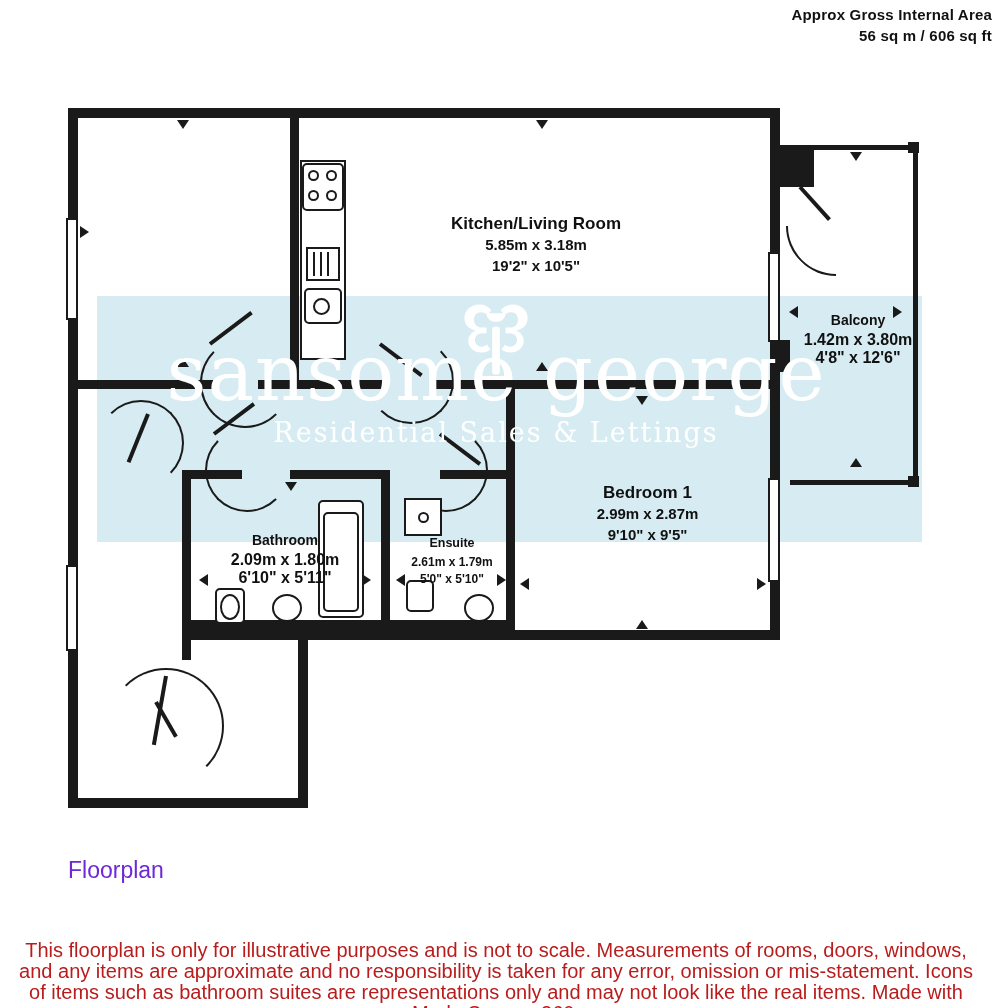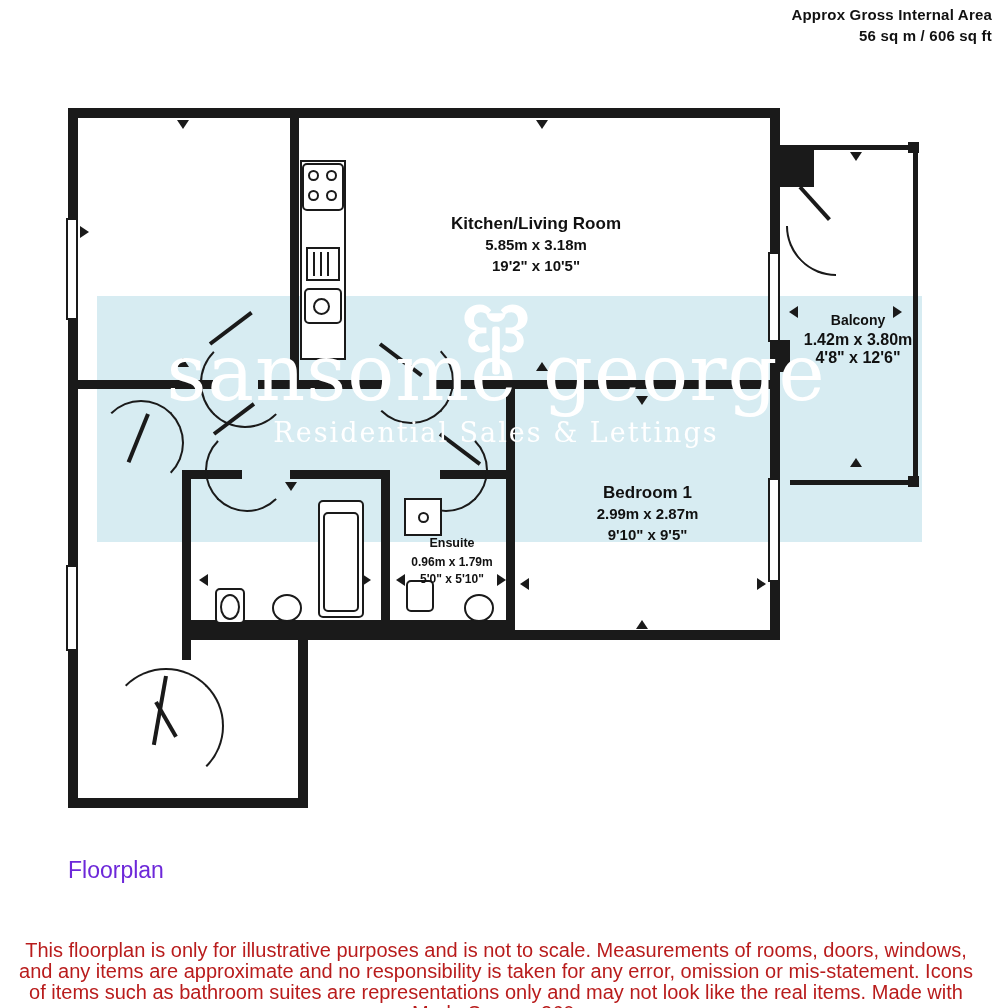--- a/index.html
+++ b/index.html
@@ -345,23 +345,28 @@
     <div class="dim">1.42m x 3.80m</div>
     <div class="dim">4'8" x 12'6"</div>
   </div>
 
   <div class="room-label" style="left:545px; top:482px; width:205px;">
     <div class="name">Bedroom 1</div>
     <div class="dim">2.99m x 2.87m</div>
     <div class="dim">9'10" x 9'5"</div>
   </div>
 
+  <div class="room-label small" style="left:195px; top:530px; width:180px;">
+    <div class="name">Bathroom</div>
+    <div class="dim">2.09m x 1.80m</div>
+    <div class="dim">6'10" x 5'11"</div>
+  </div>
 
   <div class="room-label tiny" style="left:391px; top:533px; width:122px;">
     <div class="name">Ensuite</div>
-    <div class="dim">0.96m x 1.79m</div>
+    <div class="dim">2.61m x 1.79m</div>
     <div class="dim">5'0" x 5'10"</div>
   </div>
 
 </div>
 
 <div id="floorplan-caption">Floorplan</div>
 <div id="disclaimer">This floorplan is only for illustrative purposes and is not to scale. Measurements of rooms, doors, windows, and any items are approximate and no responsibility is taken for any error, omission or mis-statement. Icons of items such as bathroom suites are representations only and may not look like the real items. Made with Made Snappy 360.</div>
 
 </body></html>

